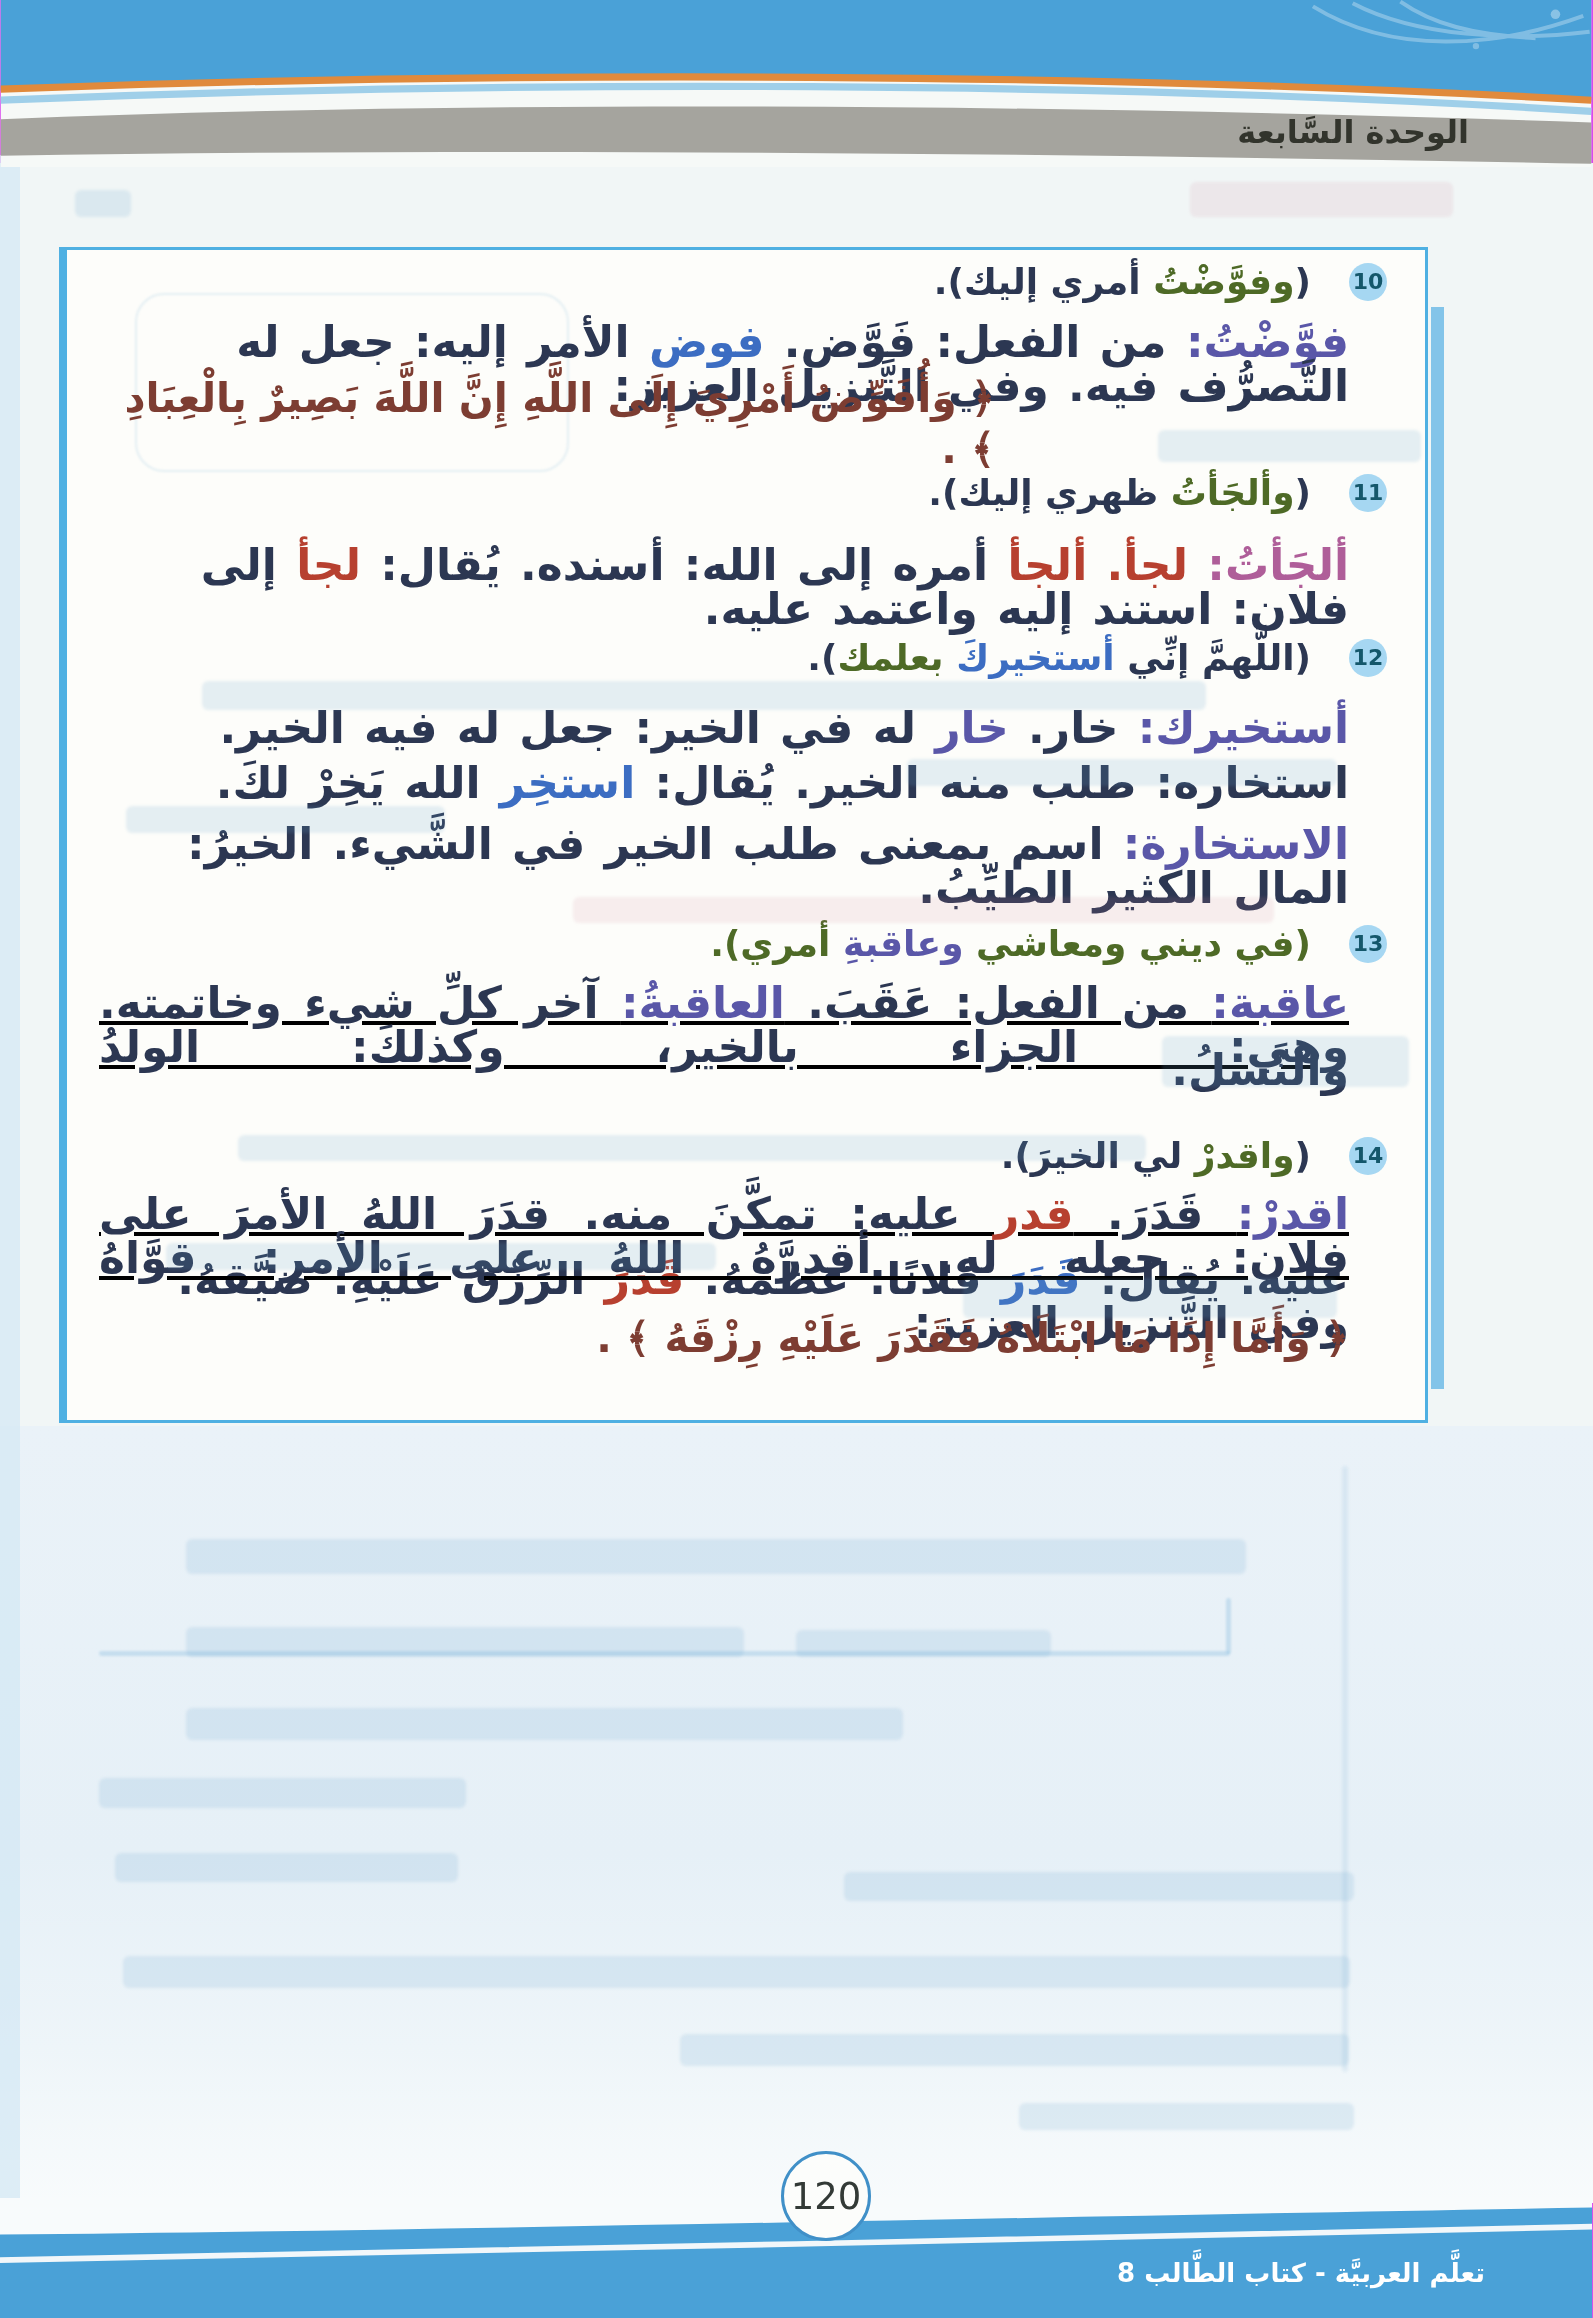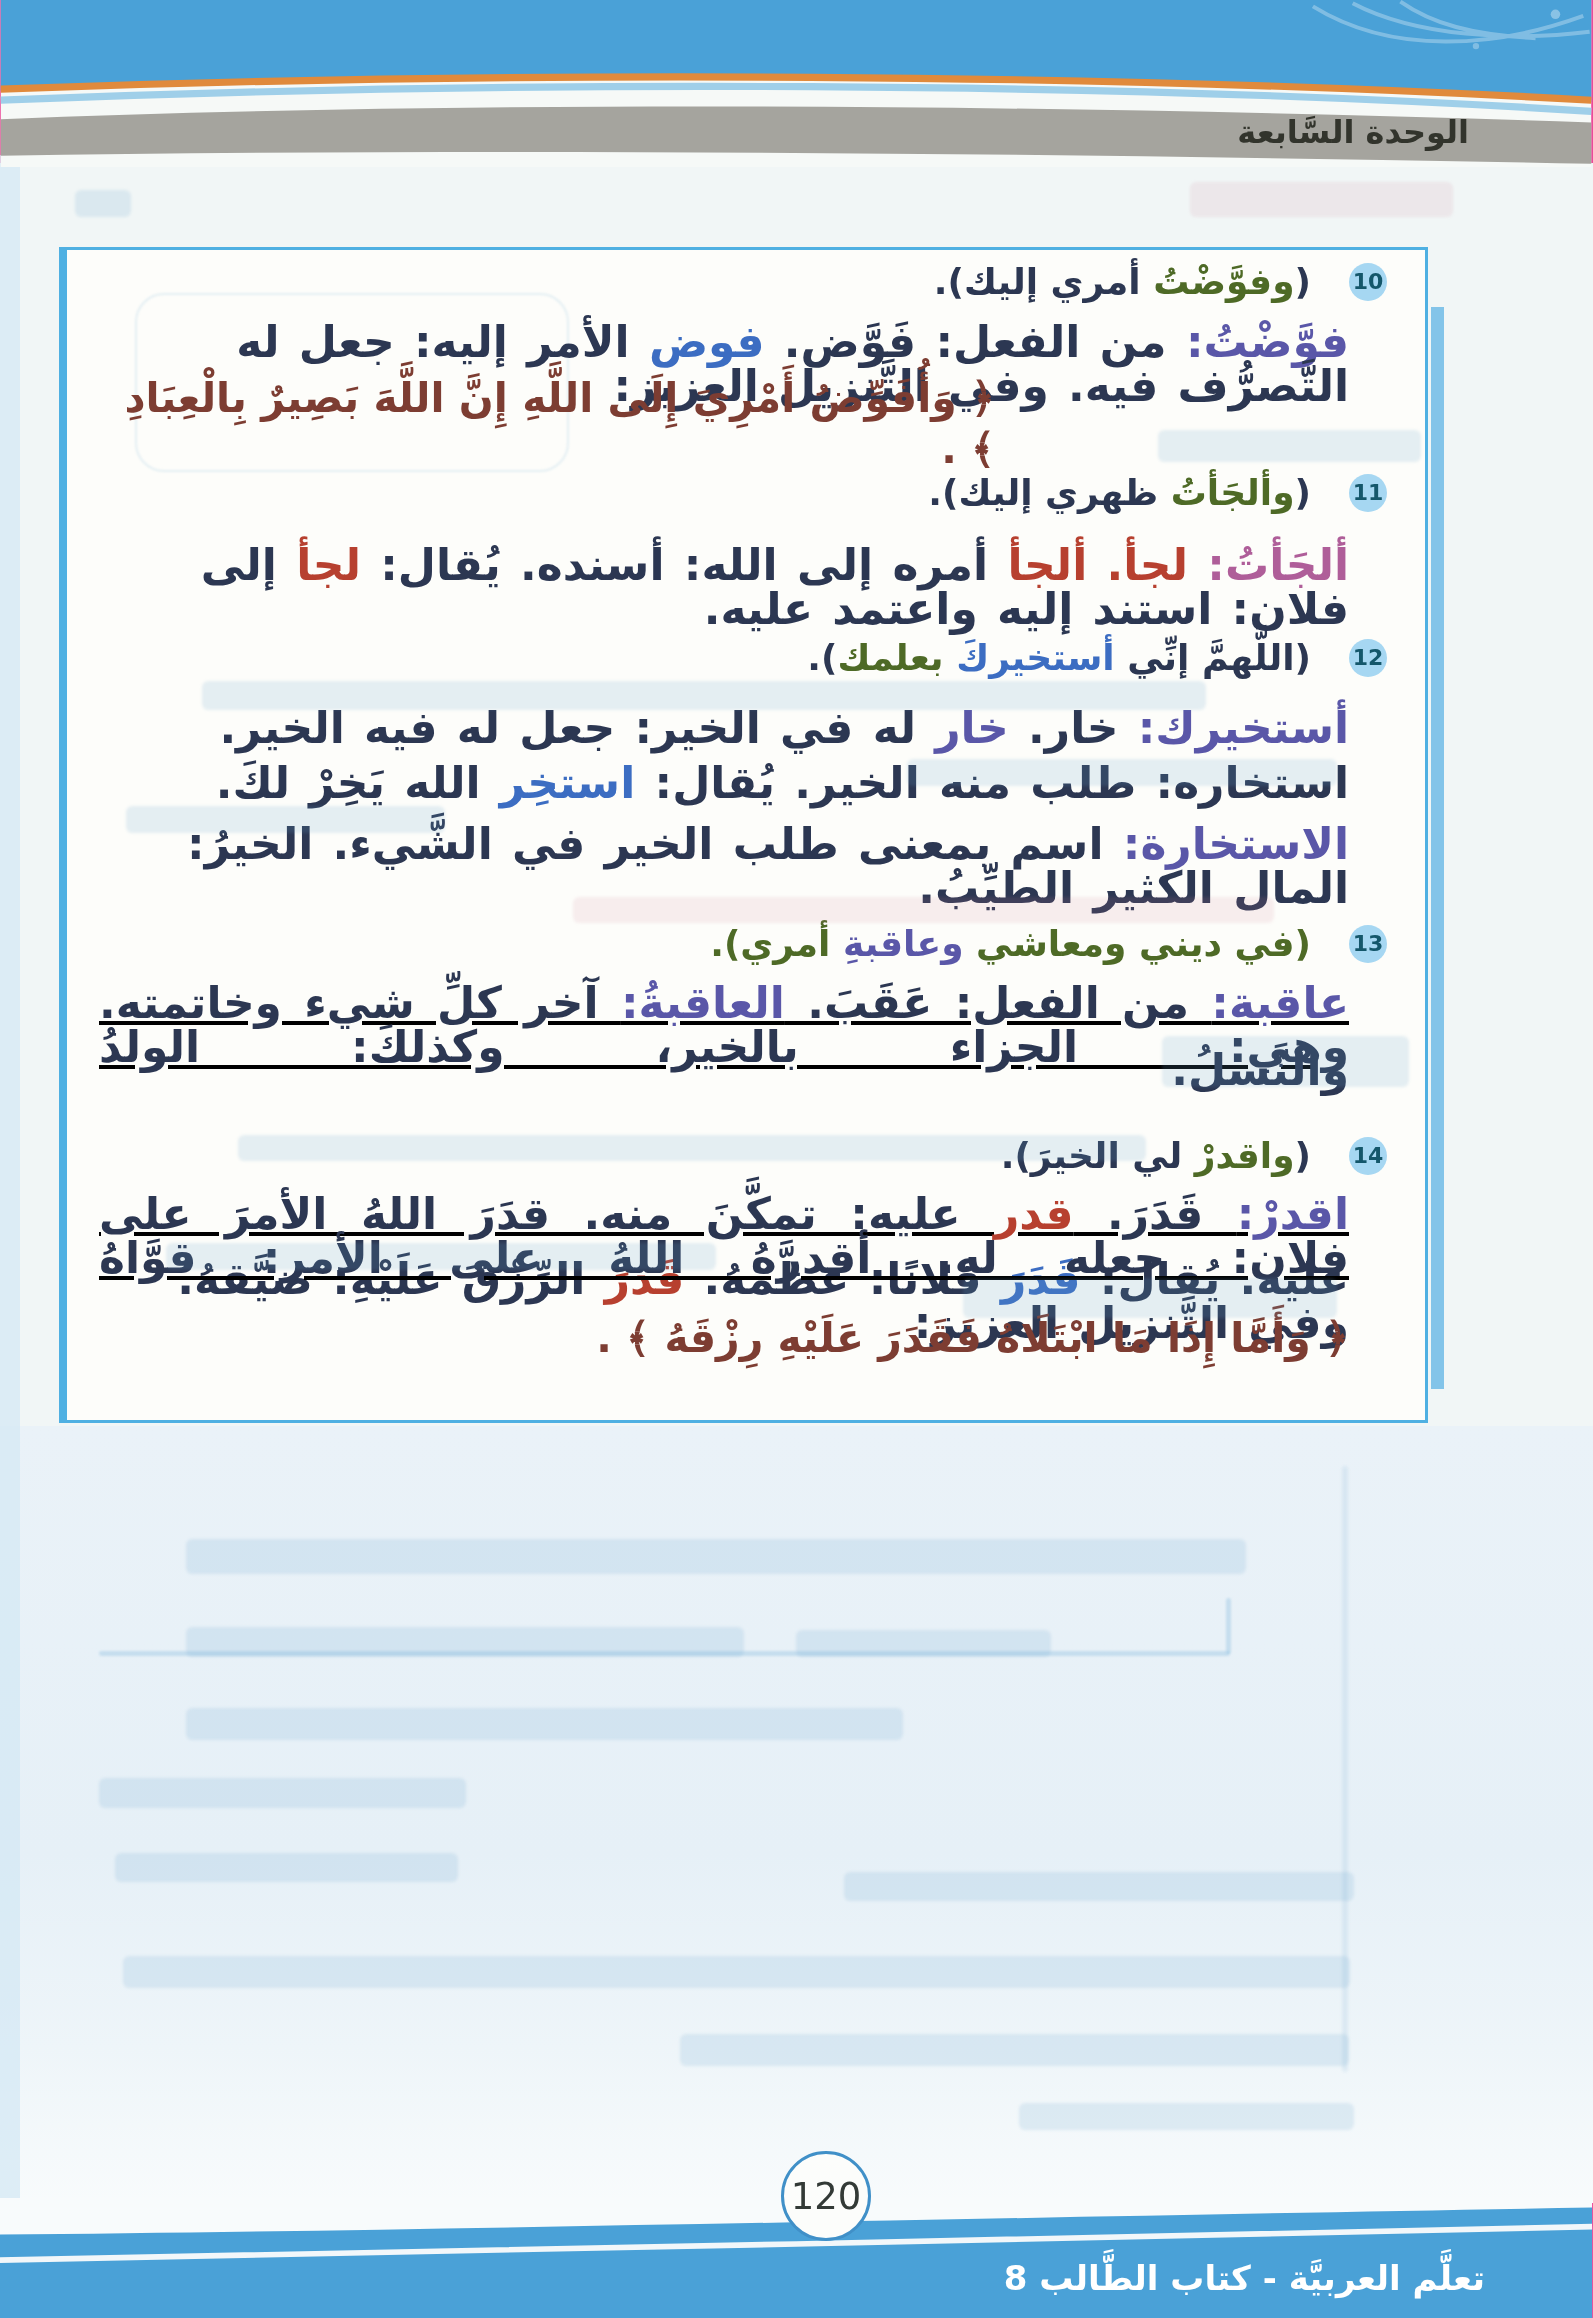--- a/index.html
+++ b/index.html
@@ -1,32 +1,32 @@
 <!DOCTYPE html>
 <html lang="ar" dir="rtl" style="font-size:12.7px"><head>
 <meta charset="utf-8">
 <style>
   html,body{margin:0;padding:0;background:#e9e9e6;}
   .page{
     position:relative;width:1594px;height:2319px;margin:0 auto;
-    background:#ec4899;overflow:hidden;
+    background:#d946ef;overflow:hidden;
     font-family:"DejaVu Sans","Liberation Sans",sans-serif;
     direction:rtl;
   }
   
   .content-zone{position:absolute;left:0;top:163px;width:1594px;height:1267px;background:#f1f6f6;}
   .bleed-zone{position:absolute;left:0;top:1426px;width:1594px;height:777px;
     background:linear-gradient(180deg,#eaf2f8 0%,#e6f0f7 55%,#eef5f9 80%,#f8fbfc 100%);}
   .left-strip{position:absolute;left:0;top:155px;width:21px;height:2048px;background:#d4e8f4;opacity:.75;}
   
   .hdr-svg,.ftr-svg{position:absolute;left:0;display:block;}
   .hdr-svg{top:0;}
   .ftr-svg{top:2198px;}
   .unit-title{position:absolute;top:113px;right:124px;font-size:32px;font-weight:bold;color:#32342c;letter-spacing:0.8px;}
-  .footer-title{position:absolute;top:2258px;right:108px;font-size:34px;font-weight:bold;color:#ffffff;}
+  .footer-title{position:absolute;top:2258px;right:108px;font-size:26px;font-weight:bold;color:#ffffff;}
   .page-num{
     position:absolute;left:782px;top:2151px;width:84px;height:84px;border-radius:50%;
     background:#fcfdfb;border:3.2px solid #4090c8;display:flex;align-items:center;justify-content:center;
     font-size:37px;color:#333a36;direction:ltr;
   }
   
   .box{
     position:absolute;left:60px;top:247px;width:1358px;height:1170px;
     background:#fdfdfa;border:3.2px solid #4fb0e2;border-right-width:3.2px;border-left-width:8px;
   }

